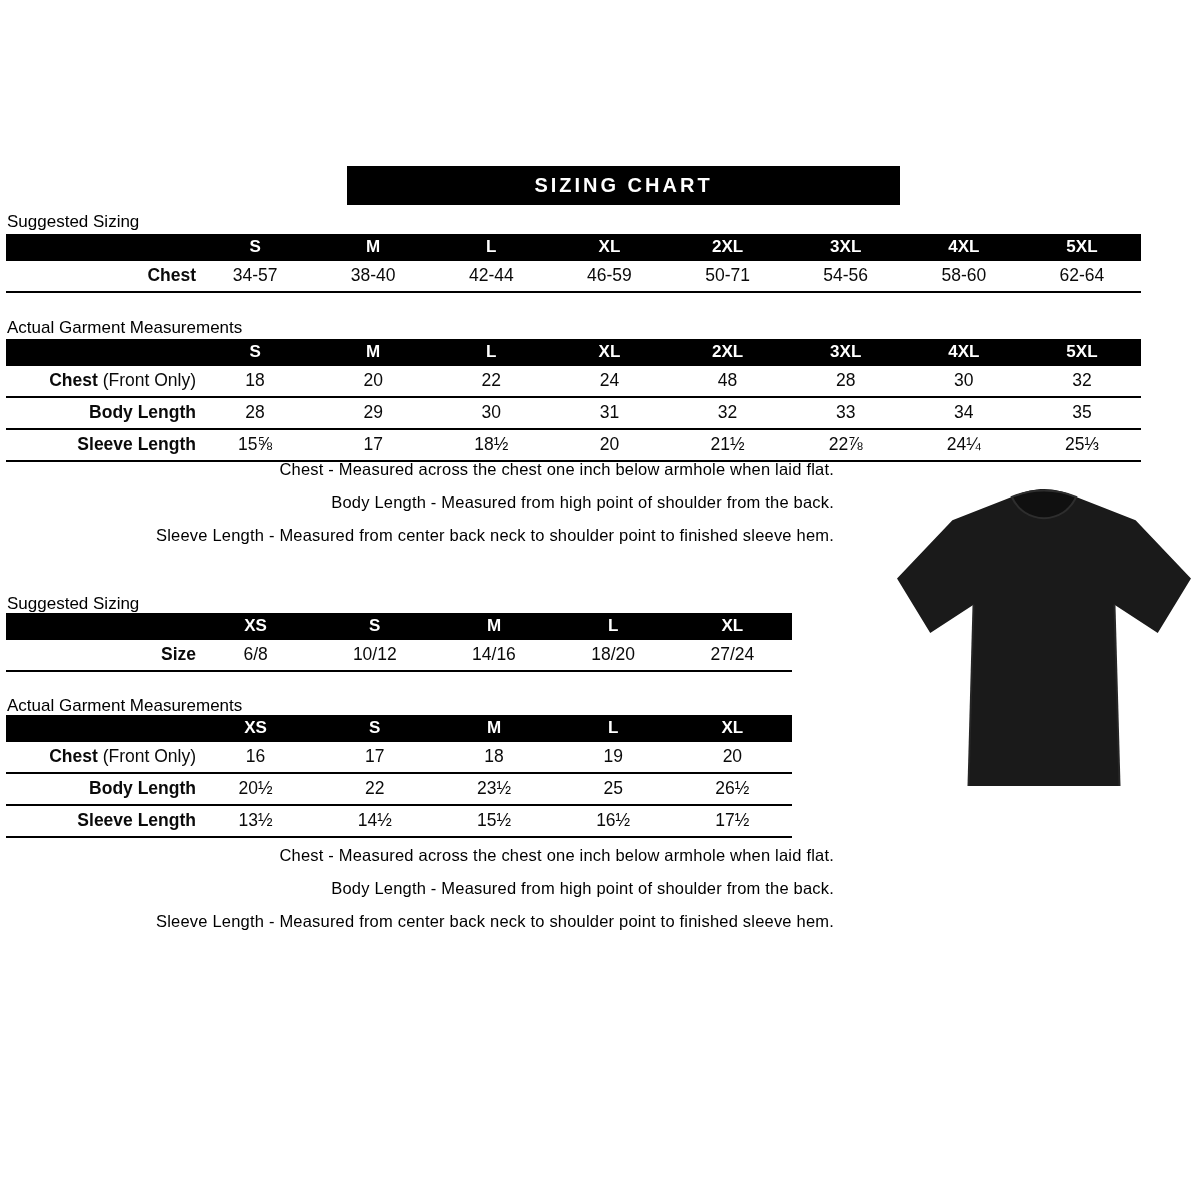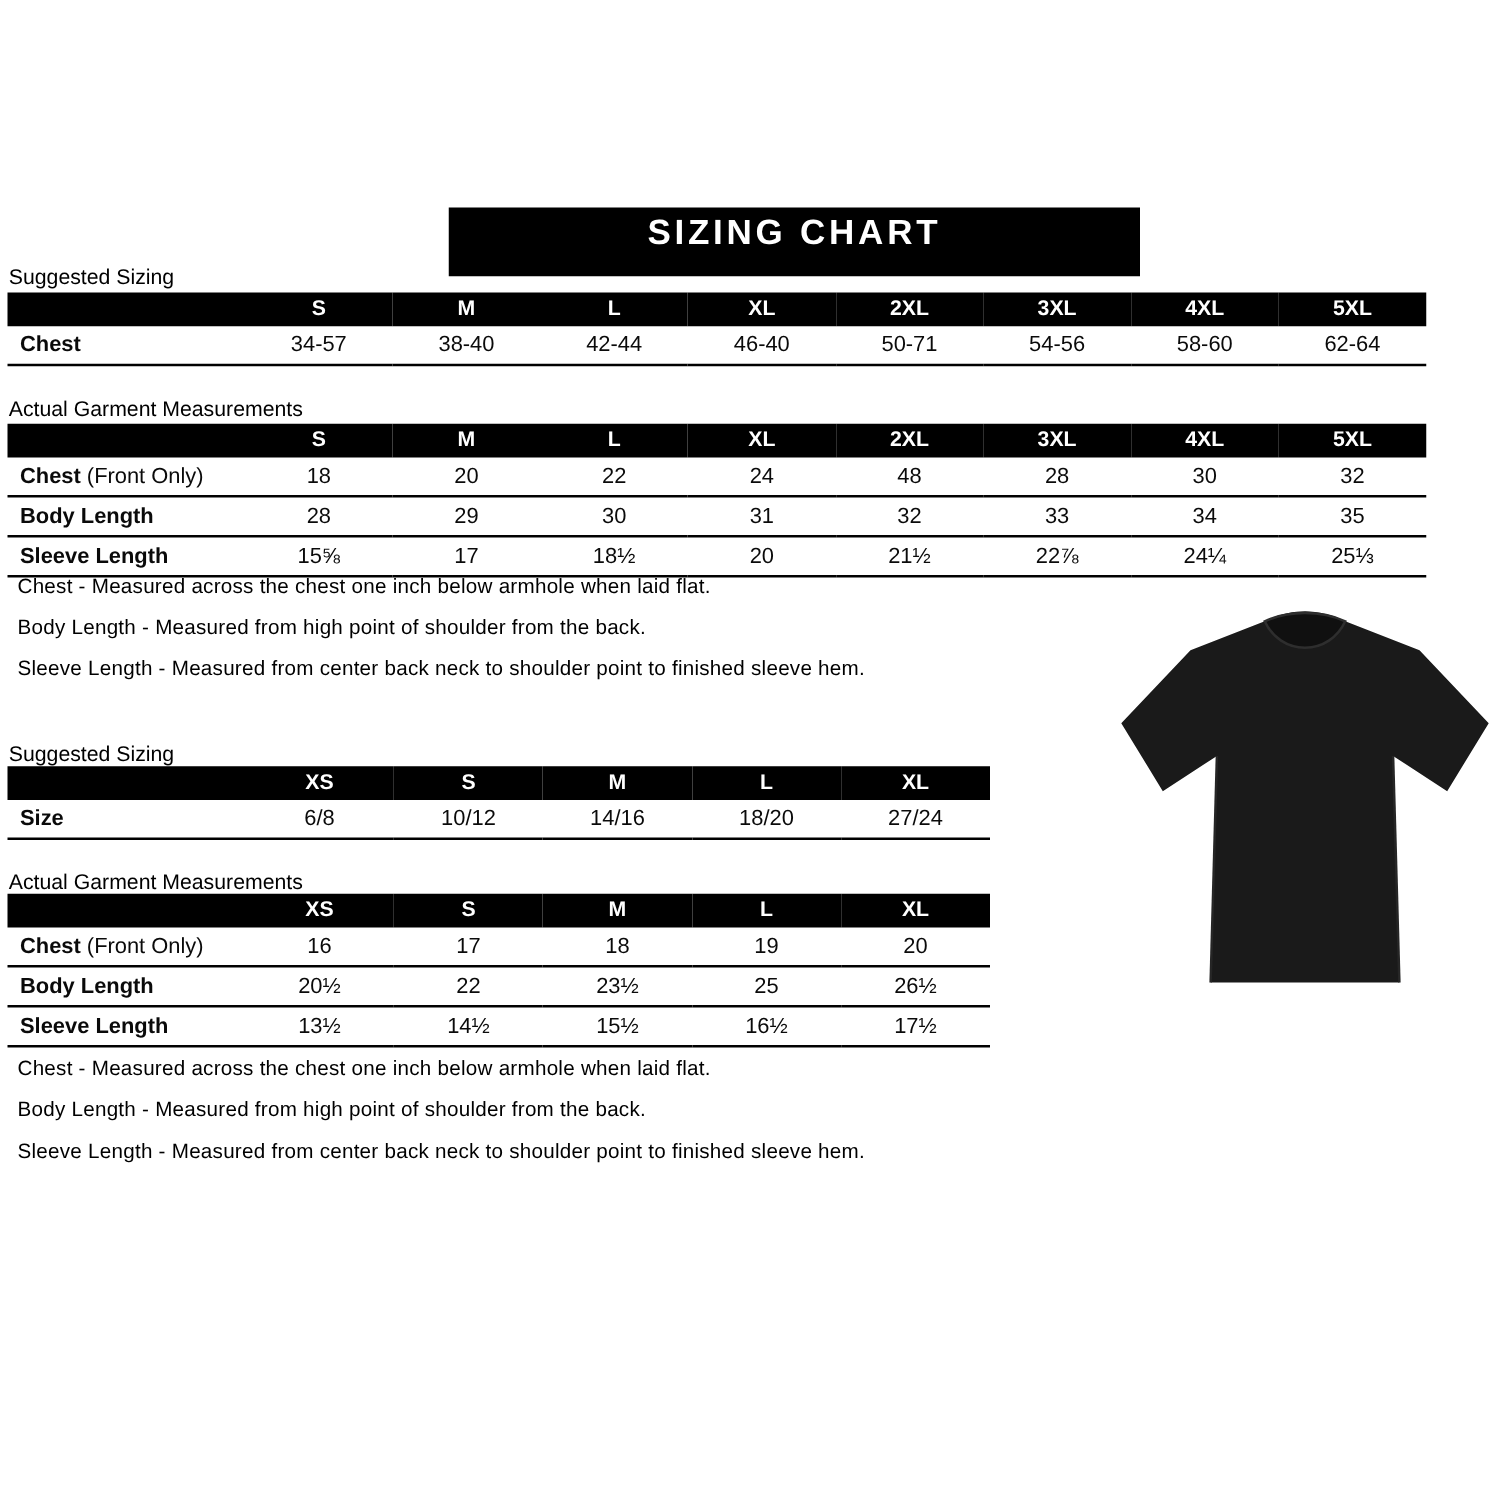--- a/index.html
+++ b/index.html
@@ -8,40 +8,40 @@
     font-family:"Liberation Sans","DejaVu Sans",sans-serif; color:#000;
     overflow:hidden;
   }
   .abs { position:absolute; }
 
   .title { font-size:28px; font-weight:normal; letter-spacing:0.3px; }
   .youth-title { font-size:26px; font-weight:bold; letter-spacing:0.2px; }
 
   .banner {
     background:#000; color:#fff; text-align:center;
-    font-size:28px; font-weight:bold; letter-spacing:3px;
-    line-height:39px; height:55px;margin-left:12px;
+    font-size:20px; font-weight:bold; letter-spacing:3px;
+    line-height:39px; height:39px;
   }
 
   .section-label { font-size:17px; color:#000; }
 
   table.sizes { border-collapse:collapse; table-layout:fixed; }
   table.sizes thead th {
     background:#000; color:#fff; font-weight:bold; font-size:17px;
     padding:3px 0 4px 0; text-align:center;
   }
   table.sizes tbody td {
     font-size:17.5px; text-align:center; padding:4px 0 5px 0;
     border-bottom:2px solid #000; color:#0a0a0a;
   }
   table.sizes th:first-child, table.sizes td:first-child { width:190px; }
-  table.sizes td.row-label { text-align:left; padding-left:10px; font-weight:normal; }
+  table.sizes td.row-label { text-align:right; padding-left:10px; font-weight:normal; }
   table.sizes td.row-label b { font-weight:bold; }
 
-  .notes div { font-size:16.5px; margin-bottom:14px; letter-spacing:0.2px; }
+  .notes div { font-size:16.5px; margin-bottom:14px; letter-spacing:0.2px;text-align:right; }
 
   .shirt-wrap svg { display:block; }
 </style>
 </head>
 <body>
 
 <div class="page">
 
 
   <div class="abs banner" style="left:347px; top:166px; width:553px;">SIZING CHART</div>
@@ -61,21 +61,21 @@
           <th>4XL</th>
           <th>5XL</th>
         </tr>
       </thead>
       <tbody>
         <tr>
           <td class="row-label"><b>Chest</b></td>
           <td>34-57</td>
           <td>38-40</td>
           <td>42-44</td>
-          <td>46-40</td>
+          <td>46-59</td>
           <td>50-71</td>
           <td>54-56</td>
           <td>58-60</td>
           <td>62-64</td>
         </tr>
       </tbody>
     </table>
 
   <div class="abs section-label" style="left:7px; top:318px;">Actual Garment Measurements</div>
 

